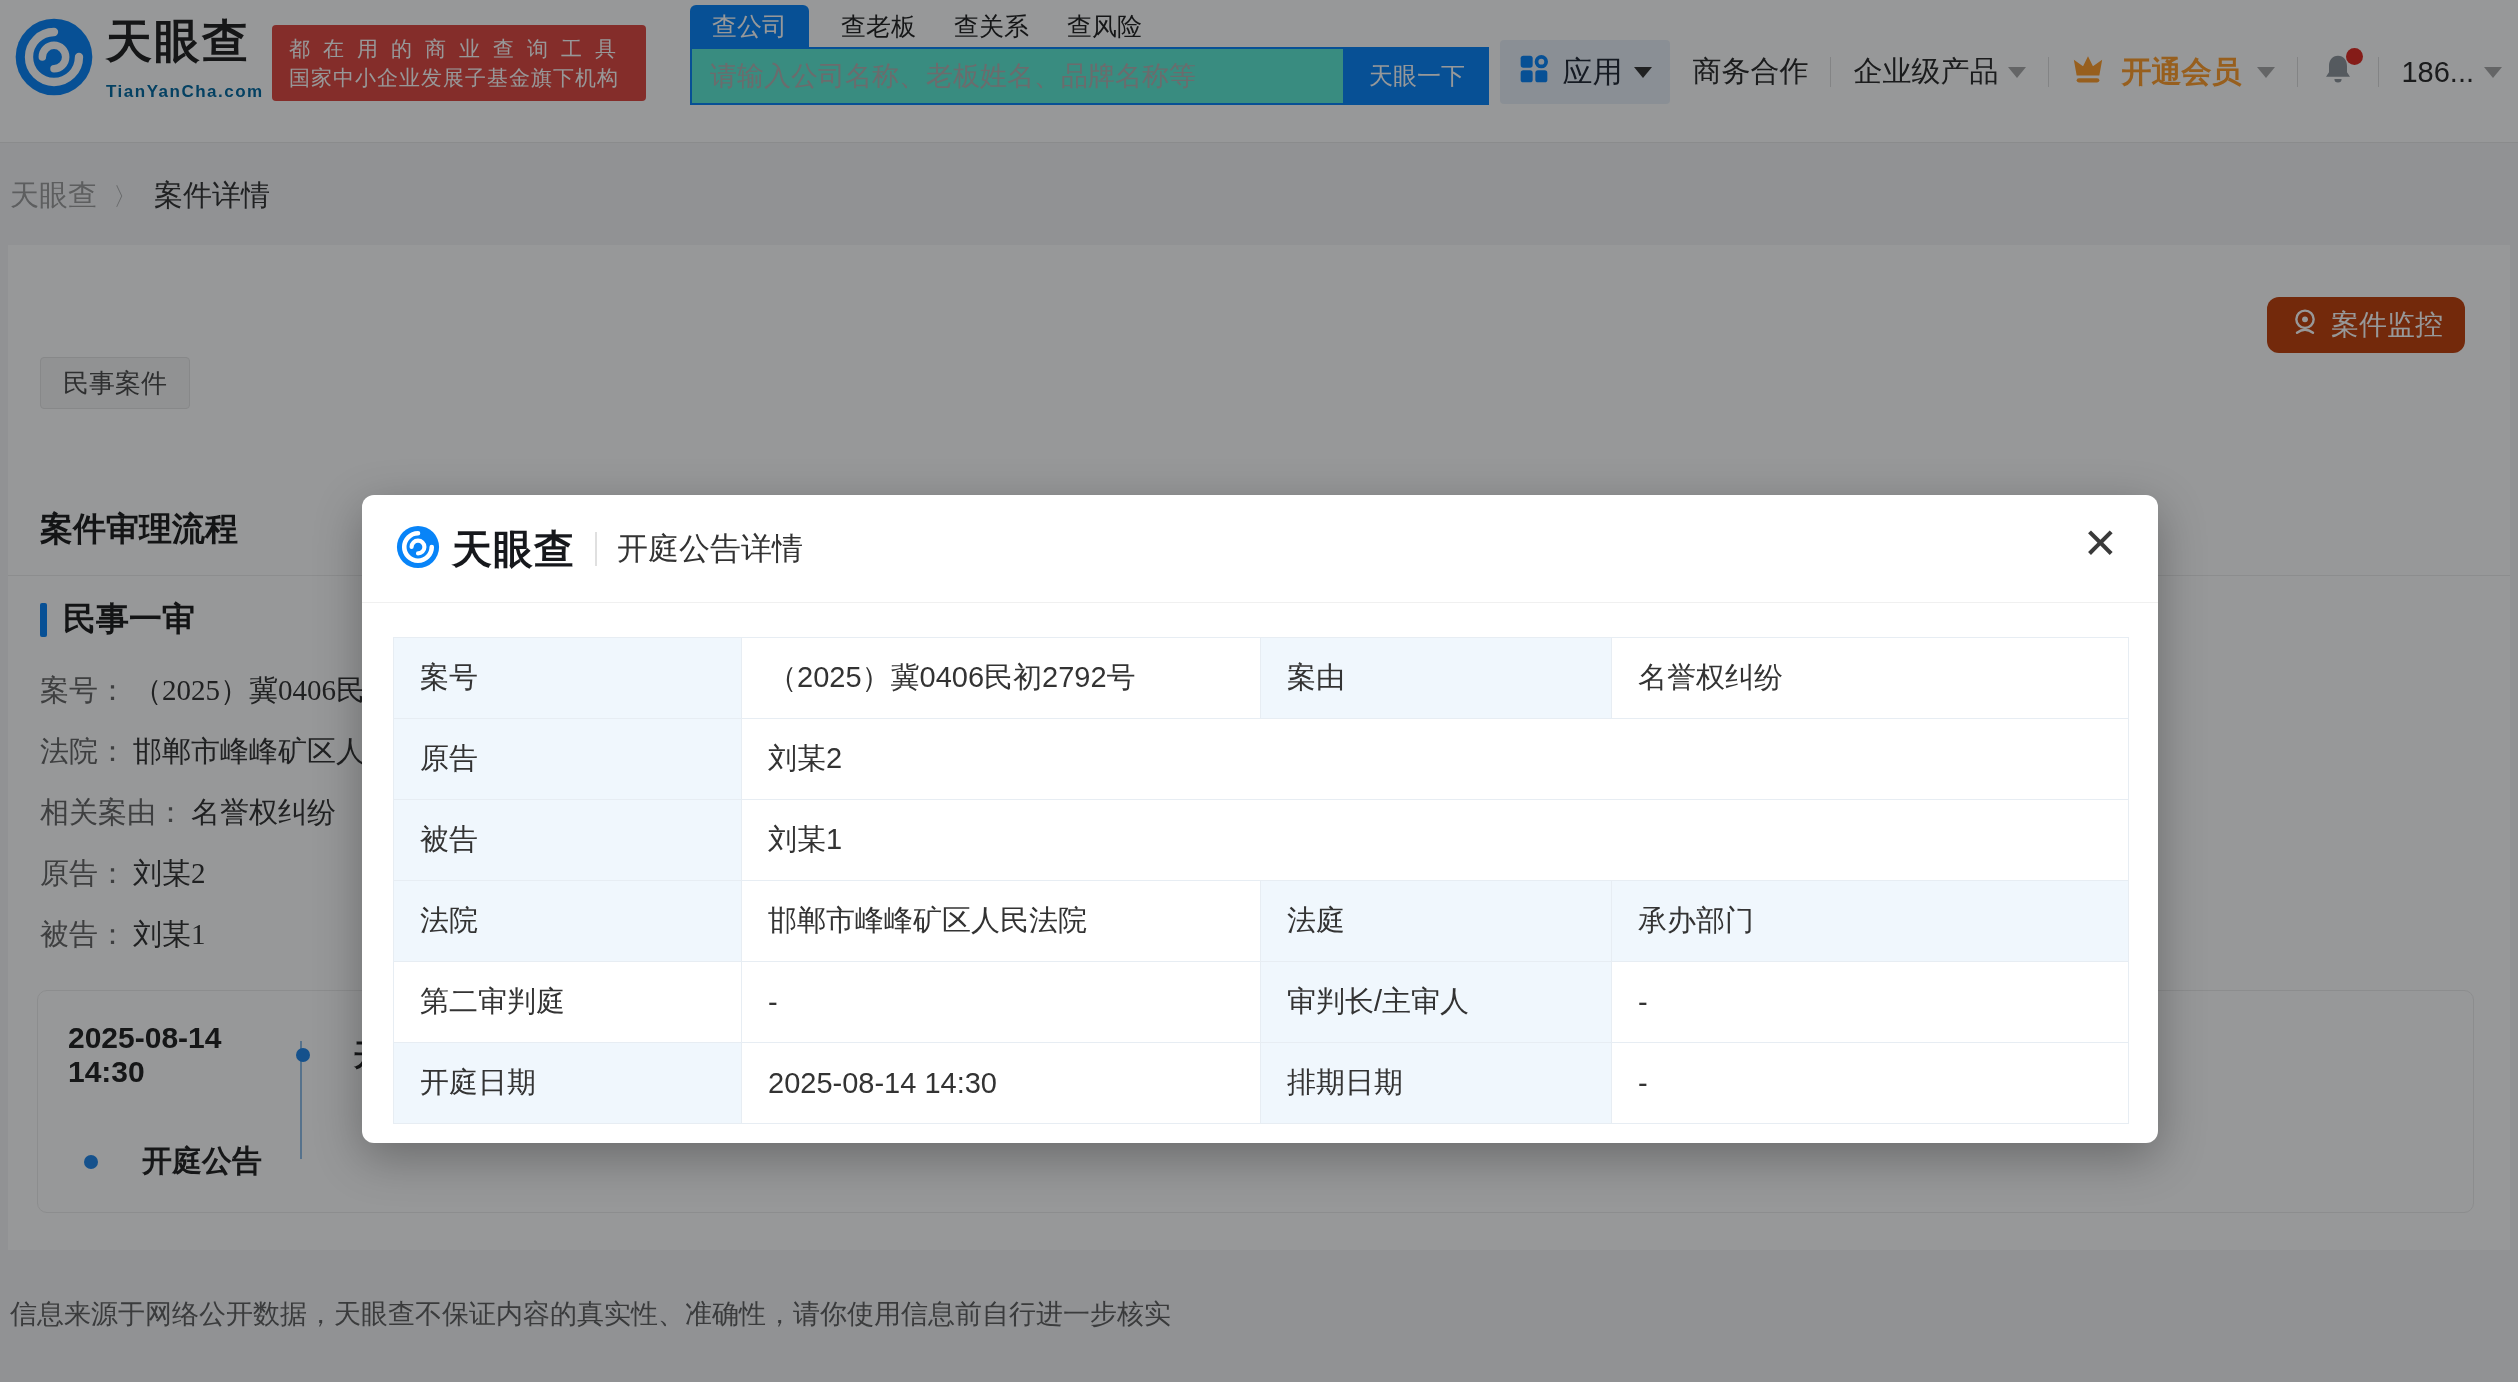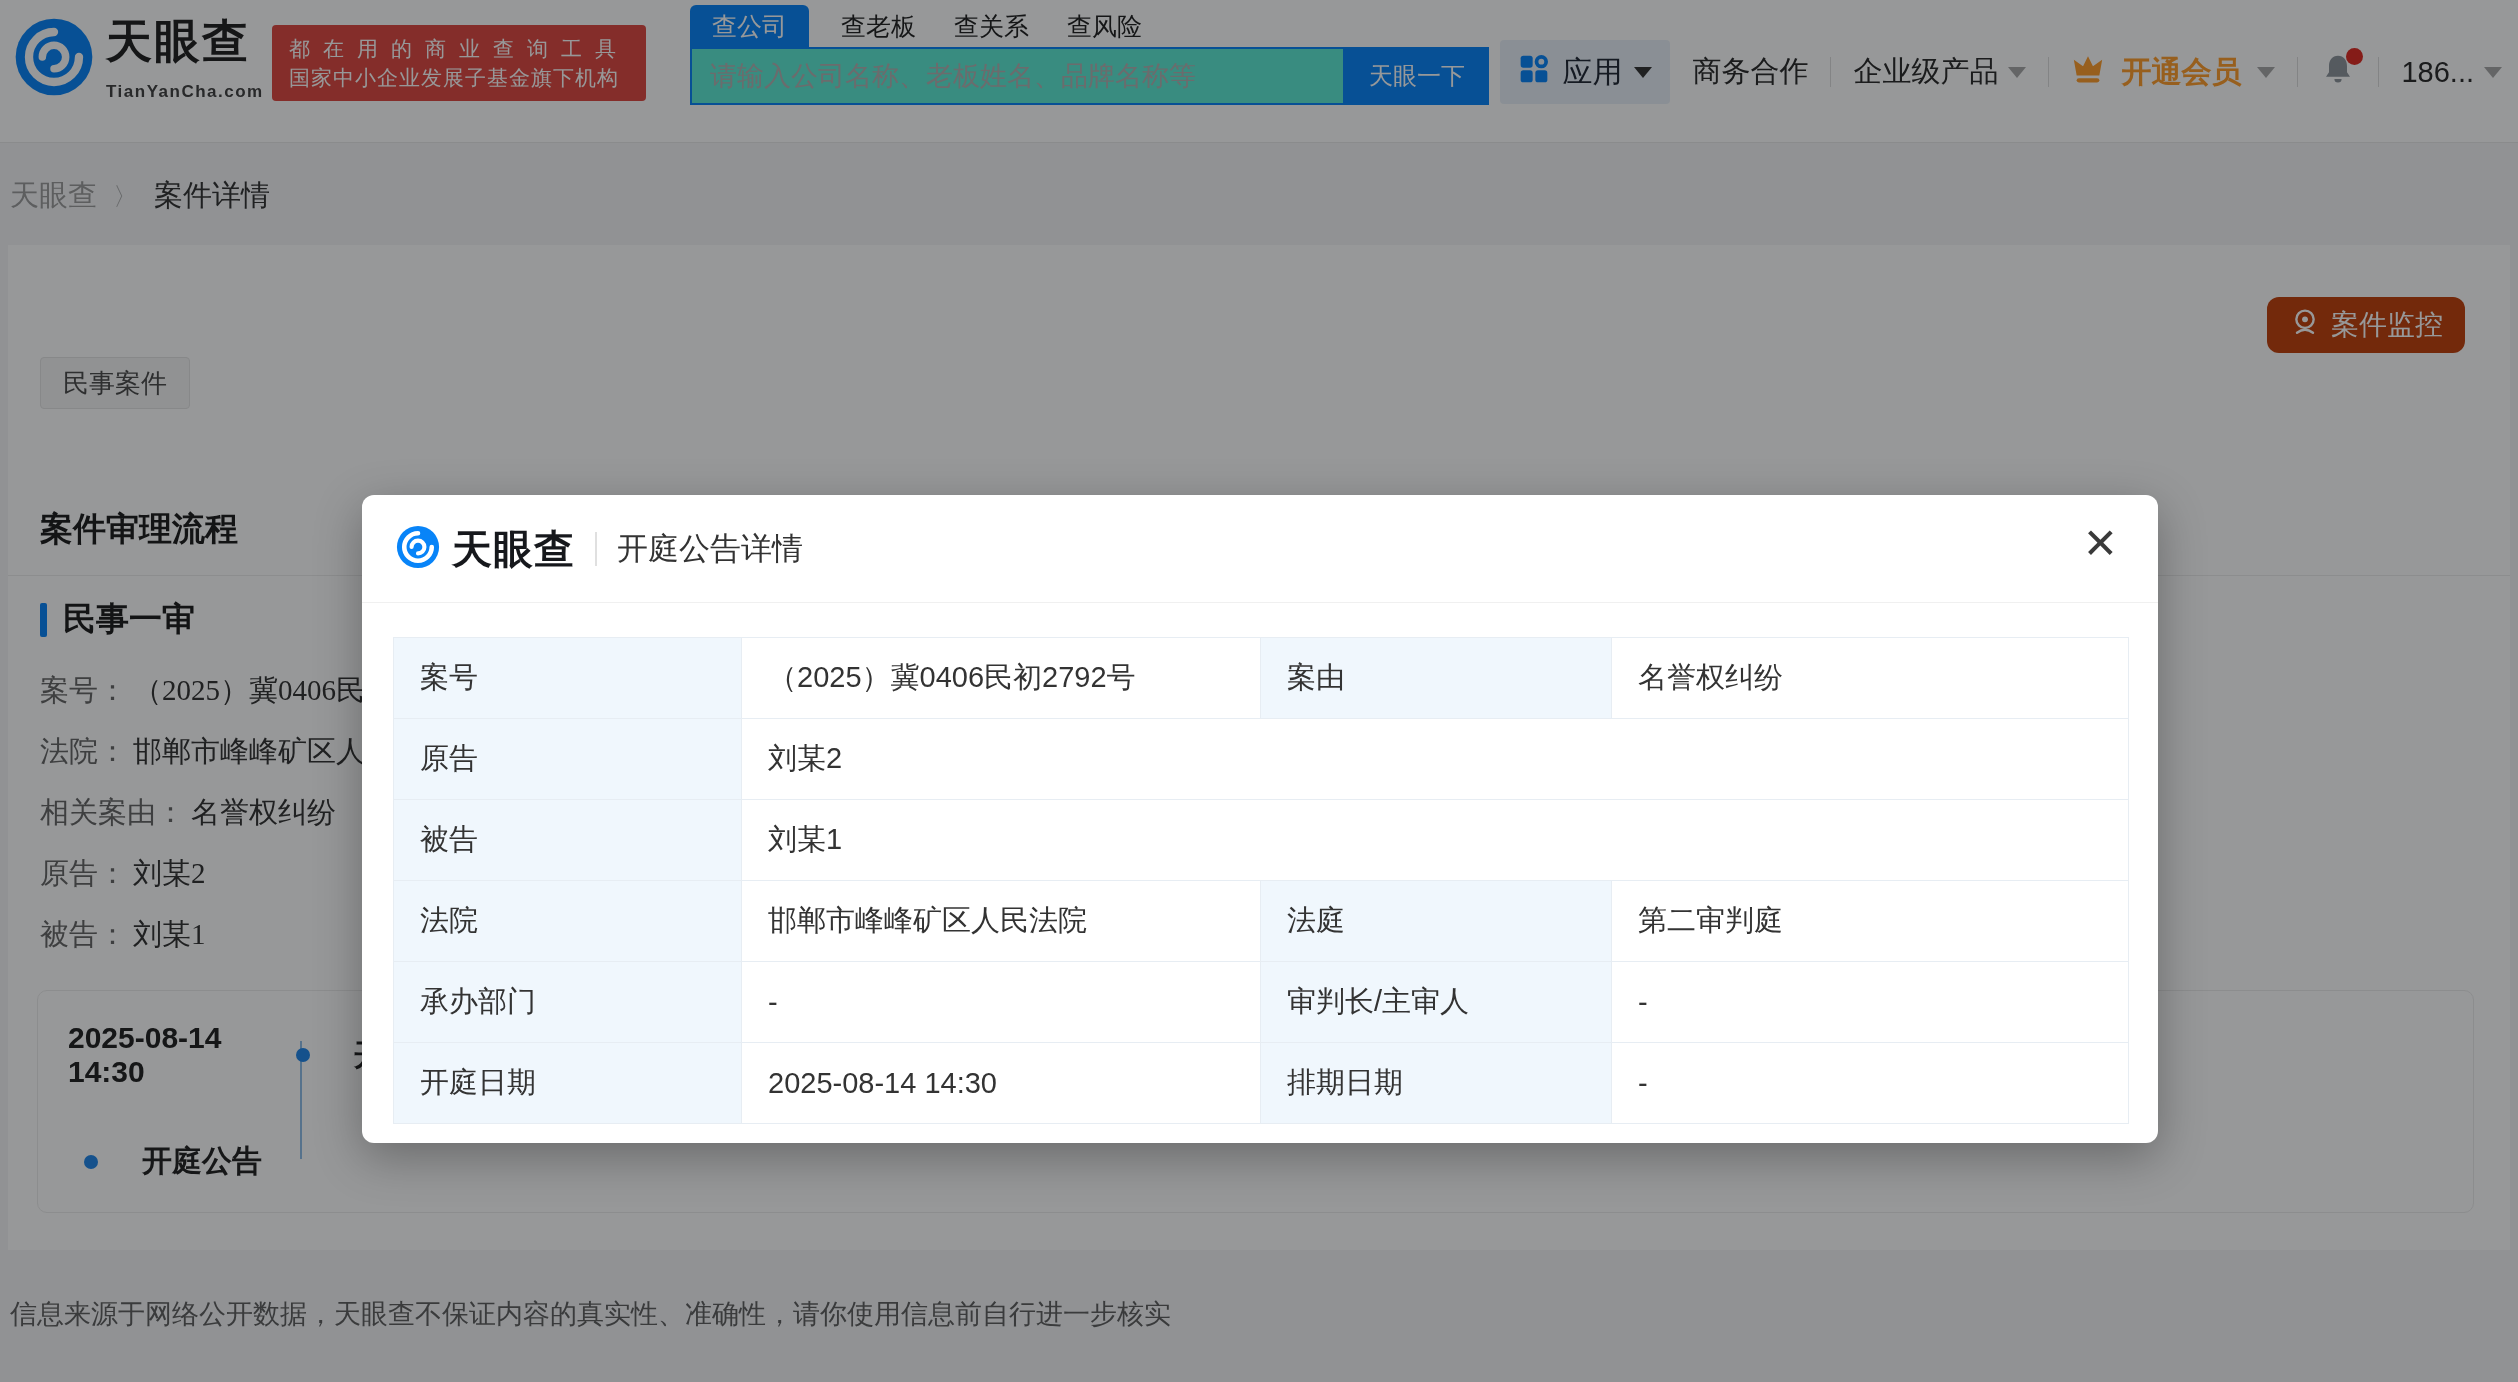--- a/index.html
+++ b/index.html
@@ -7,21 +7,21 @@
   body {
     position:relative;
     font-family:"Liberation Sans","DejaVu Sans",sans-serif;
     background:#f4f5f7; color:#333;
   }
   
   .header { position:absolute; top:0; left:0; width:2518px; height:143px;
             background:#fff; border-bottom:1px solid #e9e9e9; }
   .logo-wrap { position:absolute; left:14px; top:16px; display:flex; align-items:center; gap:12px; cursor:pointer; }
   .logo-name { font-size:46px; font-weight:700; color:#1f1f1f; letter-spacing:2px; line-height:50px; }
-  .logo-domain { font-size:17px; font-weight:700; color:#404040; letter-spacing:1.5px; margin-top:16px; }
+  .logo-domain { font-size:17px; font-weight:700; color:#0369a1; letter-spacing:1.5px; margin-top:16px; }
   .slogan { position:absolute; left:272px; top:25px; background:#df4840; color:#fff;
             border-radius:4px; padding:9px 17px; }
   .slogan-line1 { font-size:21px; letter-spacing:13px; line-height:29px; white-space:nowrap; }
   .slogan-line2 { font-size:21px; letter-spacing:1px; line-height:29px; white-space:nowrap; }
   .search-wrap { position:absolute; left:690px; top:5px; }
   .tabs { display:flex; align-items:stretch; height:42px; }
   .tab { display:flex; align-items:center; font-size:25px; color:#1f1f1f; margin-right:38px; cursor:pointer; }
   .tab.active { background:#0884f8; color:#fff; padding:0 22px; border-radius:6px 6px 0 0; margin-right:32px; }
   .search-row { display:flex; }
   .search-input { width:655px; height:58px; border:2px solid #0884f8; font-size:27px;
@@ -271,23 +271,23 @@
 
     <div class="cell lbl">原告</div>
     <div class="cell span3">刘某2</div>
 
     <div class="cell lbl">被告</div>
     <div class="cell span3">刘某1</div>
 
     <div class="cell lbl">法院</div>
     <div class="cell">邯郸市峰峰矿区人民法院</div>
     <div class="cell lbl">法庭</div>
+    <div class="cell lbl">承办部门</div>
+
     <div class="cell">第二审判庭</div>
-
-    <div class="cell lbl">承办部门</div>
     <div class="cell">-</div>
     <div class="cell lbl">审判长/主审人</div>
     <div class="cell">-</div>
 
     <div class="cell lbl">开庭日期</div>
     <div class="cell">2025-08-14 14:30</div>
     <div class="cell lbl">排期日期</div>
     <div class="cell">-</div>
   </div>
 </div>

